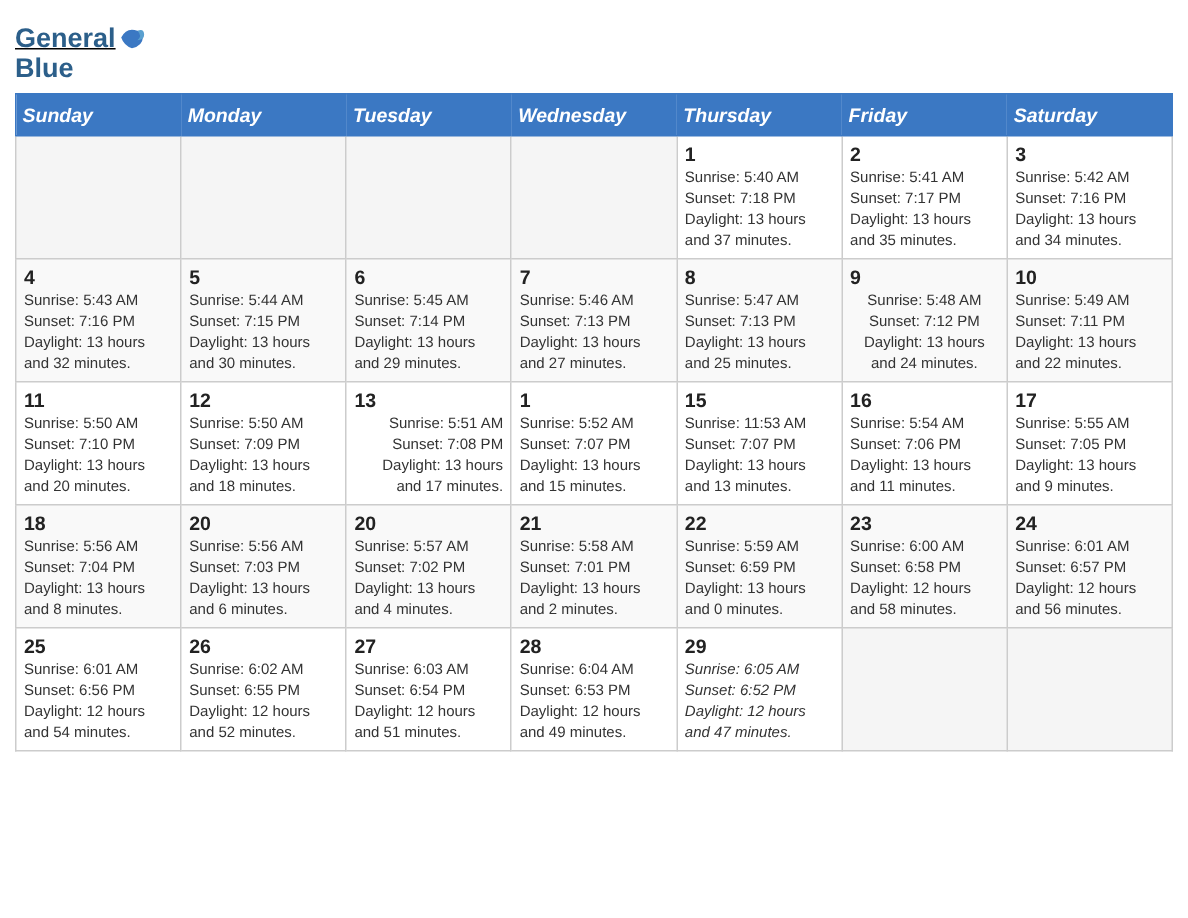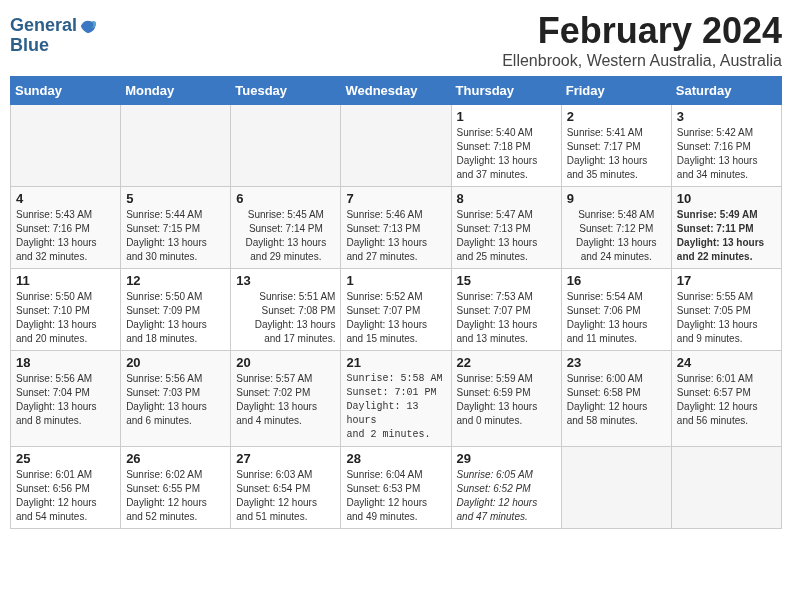--- a/index.html
+++ b/index.html
@@ -50,20 +50,21 @@
       table-layout: fixed;
     }
     thead tr th {
       background: #3b78c3;
       color: #fff;
       font-size: 13px;
       font-weight: bold;
       padding: 6px 4px;
       text-align: left;
       border: 1px solid #3b78c3;
+      font-style: italic;
     }
     tbody tr {
       vertical-align: top;
     }
     tbody tr td {
       border: 1px solid #ccc;
       padding: 4px 5px;
       font-size: 10.5px;
       color: #222;
       height: 80px;
@@ -87,33 +88,29 @@
     td.empty {
       background: #f5f5f5;
     }
   </style>
 </head>
 <body>
 
 <div class="header-area">
   <div class="logo">
     <div>
-      <div style="display:flex;align-items:center;">
+      <div style="display:flex;align-items:flex-start;text-decoration:underline;">
         <span class="logo-text">General</span>
         <svg class="logo-icon" viewBox="0 0 20 20" xmlns="http://www.w3.org/2000/svg">
           <path d="M2 10 Q6 2 14 5 Q18 6 18 10 Q18 16 10 18 Q4 16 2 10Z" fill="#3b78c3"></path>
           <path d="M14 5 Q19 3 19 8 Q19 12 14 12 Q18 9 14 5Z" fill="#5aa0d0"></path>
         </svg>
       </div>
       <div class="logo-text">Blue</div>
     </div>
-  </div>
-  <div class="title-block">
-    <div class="calendar-title">February 2024</div>
-    <div class="calendar-subtitle">Ellenbrook, Western Australia, Australia</div>
   </div>
 </div>
 
 <table>
   <thead>
     <tr>
     <th>Sunday</th>
         <th>Monday</th>
         <th>Tuesday</th>
         <th>Wednesday</th>
@@ -160,21 +157,21 @@
         </td>
         <td>
           <span class="day-num">5</span>
           <div class="day-detail" style="white-space: pre-line;">Sunrise: 5:44 AM
 Sunset: 7:15 PM
 Daylight: 13 hours
 and 30 minutes.</div>
         </td>
         <td>
           <span class="day-num">6</span>
-          <div class="day-detail" style="white-space: pre-line; text-align: center;">Sunrise: 5:45 AM
+          <div class="day-detail" style="white-space: pre-line;">Sunrise: 5:45 AM
 Sunset: 7:14 PM
 Daylight: 13 hours
 and 29 minutes.</div>
         </td>
         <td>
           <span class="day-num">7</span>
           <div class="day-detail" style="white-space: pre-line;">Sunrise: 5:46 AM
 Sunset: 7:13 PM
 Daylight: 13 hours
 and 27 minutes.</div>
@@ -188,21 +185,21 @@
         </td>
         <td>
           <span class="day-num">9</span>
           <div class="day-detail" style="white-space: pre-line; text-align: center;">Sunrise: 5:48 AM
 Sunset: 7:12 PM
 Daylight: 13 hours
 and 24 minutes.</div>
         </td>
         <td>
           <span class="day-num">10</span>
-          <div class="day-detail" style="white-space: pre-line; font-weight: bold;">Sunrise: 5:49 AM
+          <div class="day-detail" style="white-space: pre-line;">Sunrise: 5:49 AM
 Sunset: 7:11 PM
 Daylight: 13 hours
 and 22 minutes.</div>
         </td>
       </tr>
       <tr>
         <td>
           <span class="day-num">11</span>
           <div class="day-detail" style="white-space: pre-line;">Sunrise: 5:50 AM
 Sunset: 7:10 PM
@@ -225,21 +222,21 @@
         </td>
         <td>
           <span class="day-num">1</span>
           <div class="day-detail" style="white-space: pre-line;">Sunrise: 5:52 AM
 Sunset: 7:07 PM
 Daylight: 13 hours
 and 15 minutes.</div>
         </td>
         <td>
           <span class="day-num">15</span>
-          <div class="day-detail" style="white-space: pre-line;">Sunrise: 7:53 AM
+          <div class="day-detail" style="white-space: pre-line;">Sunrise: 11:53 AM
 Sunset: 7:07 PM
 Daylight: 13 hours
 and 13 minutes.</div>
         </td>
         <td>
           <span class="day-num">16</span>
           <div class="day-detail" style="white-space: pre-line;">Sunrise: 5:54 AM
 Sunset: 7:06 PM
 Daylight: 13 hours
 and 11 minutes.</div>
@@ -269,21 +266,21 @@
         </td>
         <td>
           <span class="day-num">20</span>
           <div class="day-detail" style="white-space: pre-line;">Sunrise: 5:57 AM
 Sunset: 7:02 PM
 Daylight: 13 hours
 and 4 minutes.</div>
         </td>
         <td>
           <span class="day-num">21</span>
-          <div class="day-detail" style="white-space: pre-line; font-family: Liberation Mono, monospace;">Sunrise: 5:58 AM
+          <div class="day-detail" style="white-space: pre-line;">Sunrise: 5:58 AM
 Sunset: 7:01 PM
 Daylight: 13 hours
 and 2 minutes.</div>
         </td>
         <td>
           <span class="day-num">22</span>
           <div class="day-detail" style="white-space: pre-line;">Sunrise: 5:59 AM
 Sunset: 6:59 PM
 Daylight: 13 hours
 and 0 minutes.</div>

